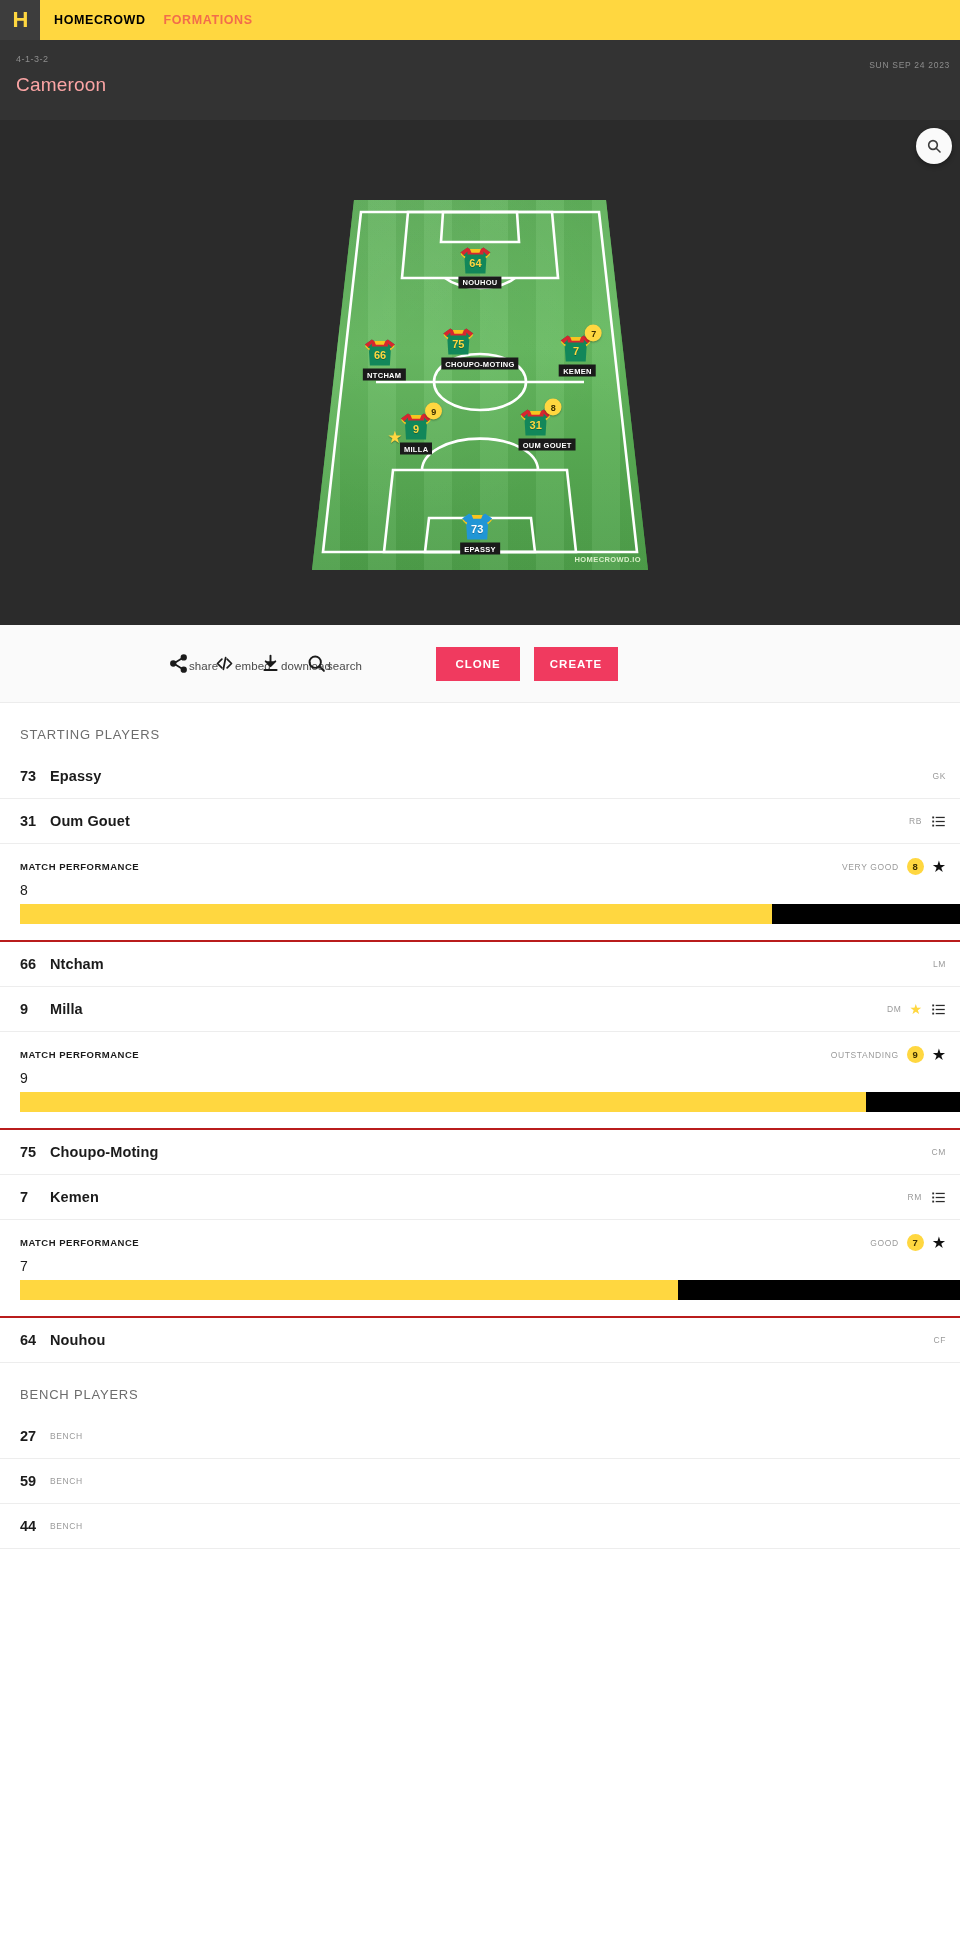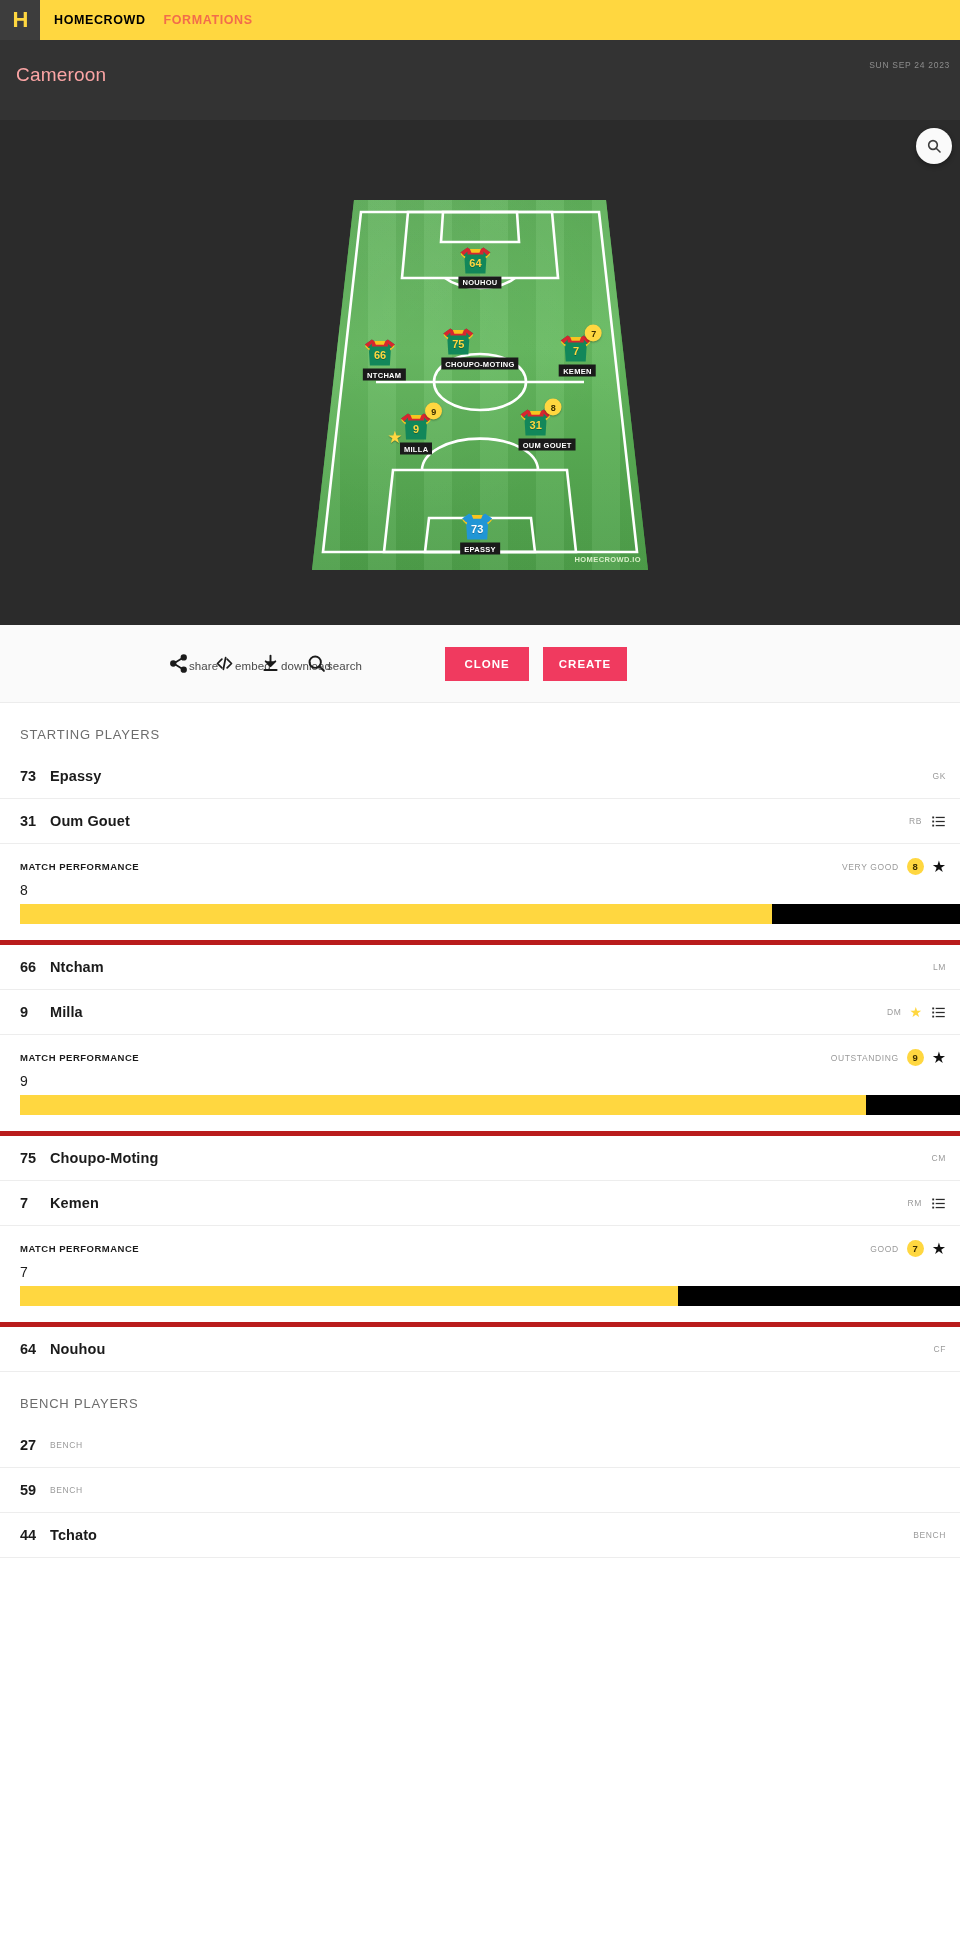--- a/index.html
+++ b/index.html
@@ -128,21 +128,21 @@
   }
   .tools { display: flex; align-items: flex-start; margin-left: 168px; }
   .tool {
     display: flex; flex-direction: row; align-items: center;
     cursor: pointer; width: 46px;
   }
   .tool .ti { height: 26px; display: flex; align-items: center; justify-content: center; }
   .tool .tl {
     font-size: 11.5px; color: #4a4a4a; margin-top: 4px; letter-spacing: 0.1px;
   }
-  .cta-group { position: absolute; left: 445px; display: flex; gap: 14px; }
+  .cta-group { position: absolute; left: 436px; display: flex; gap: 14px; }
   .cta {
     background: #f03a5f; color: #ffffff; border: none;
     font-size: 11.5px; font-weight: 700; letter-spacing: 1px;
     padding: 11px 0; width: 84px; cursor: pointer;
     font-family: "Liberation Sans", sans-serif;
   }
 
   
   .section-title {
     font-size: 13px; color: #6c6c6c; letter-spacing: 0.8px;
@@ -160,21 +160,21 @@
     font-size: 14.5px; font-weight: 700; color: #1b1b1b; flex: 1;
     letter-spacing: 0.1px;
   }
   .ppos {
     font-size: 8.5px; color: #9a9a9a; letter-spacing: 0.6px; font-weight: 400;
   }
   .row-star { color: #ffd740; font-size: 14px; margin-left: 8px; line-height: 1; }
   .row-list { margin-left: 9px; display: flex; align-items: center; cursor: pointer; }
 
   
-  .perf { background: #fff; border-bottom: 5px solid #b91c1c; padding: 14px 0 16px 0; }
+  .perf { background: #fff; border-bottom: 2px solid #b91c1c; padding: 14px 0 16px 0; }
   .perf-head {
     display: flex; align-items: center; padding: 0 14px 0 20px;
   }
   .perf-title {
     font-size: 9.5px; font-weight: 700; color: #1b1b1b;
     letter-spacing: 0.5px; flex: 1;
   }
   .perf-qual { font-size: 8.5px; color: #9a9a9a; letter-spacing: 0.6px; }
   .perf-badge {
     width: 17px; height: 17px; border-radius: 50%; background: #ffd740;
@@ -202,20 +202,21 @@
   <div class="logo-box">
     <span class="logo-glyph">H</span>
   </div>
   <div class="brand">
     <span>HOMECROWD</span>
     <span class="brand-sub">FORMATIONS</span>
   </div>
 </div>
 
 <div class="header">
+  <div class="formation-tag">4-1-3-2</div>
   <div class="team-name">Cameroon</div>
   <div class="match-date">SUN SEP 24 2023</div>
 </div>
 
 <div class="pitch-area">
   <div class="zoom-fab">
     <svg width="16" height="16" viewBox="0 0 24 24" fill="none" stroke="#3d3d3d" stroke-width="2.4">
       <circle cx="10.5" cy="10.5" r="6.5"></circle>
         <line x1="15.3" y1="15.3" x2="21" y2="21" stroke-linecap="round"></line>
     </svg>
@@ -511,16 +512,15 @@
     <div class="prow">
       <span class="pnum">27</span>
       <span class="ppos">BENCH</span>
     </div>
     <div class="prow">
       <span class="pnum">59</span>
       <span class="ppos">BENCH</span>
     </div>
     <div class="prow">
       <span class="pnum">44</span>
-      <span class="pname">Tchato</span>
       <span class="ppos">BENCH</span>
     </div>
   </div>
 
 </body></html>

